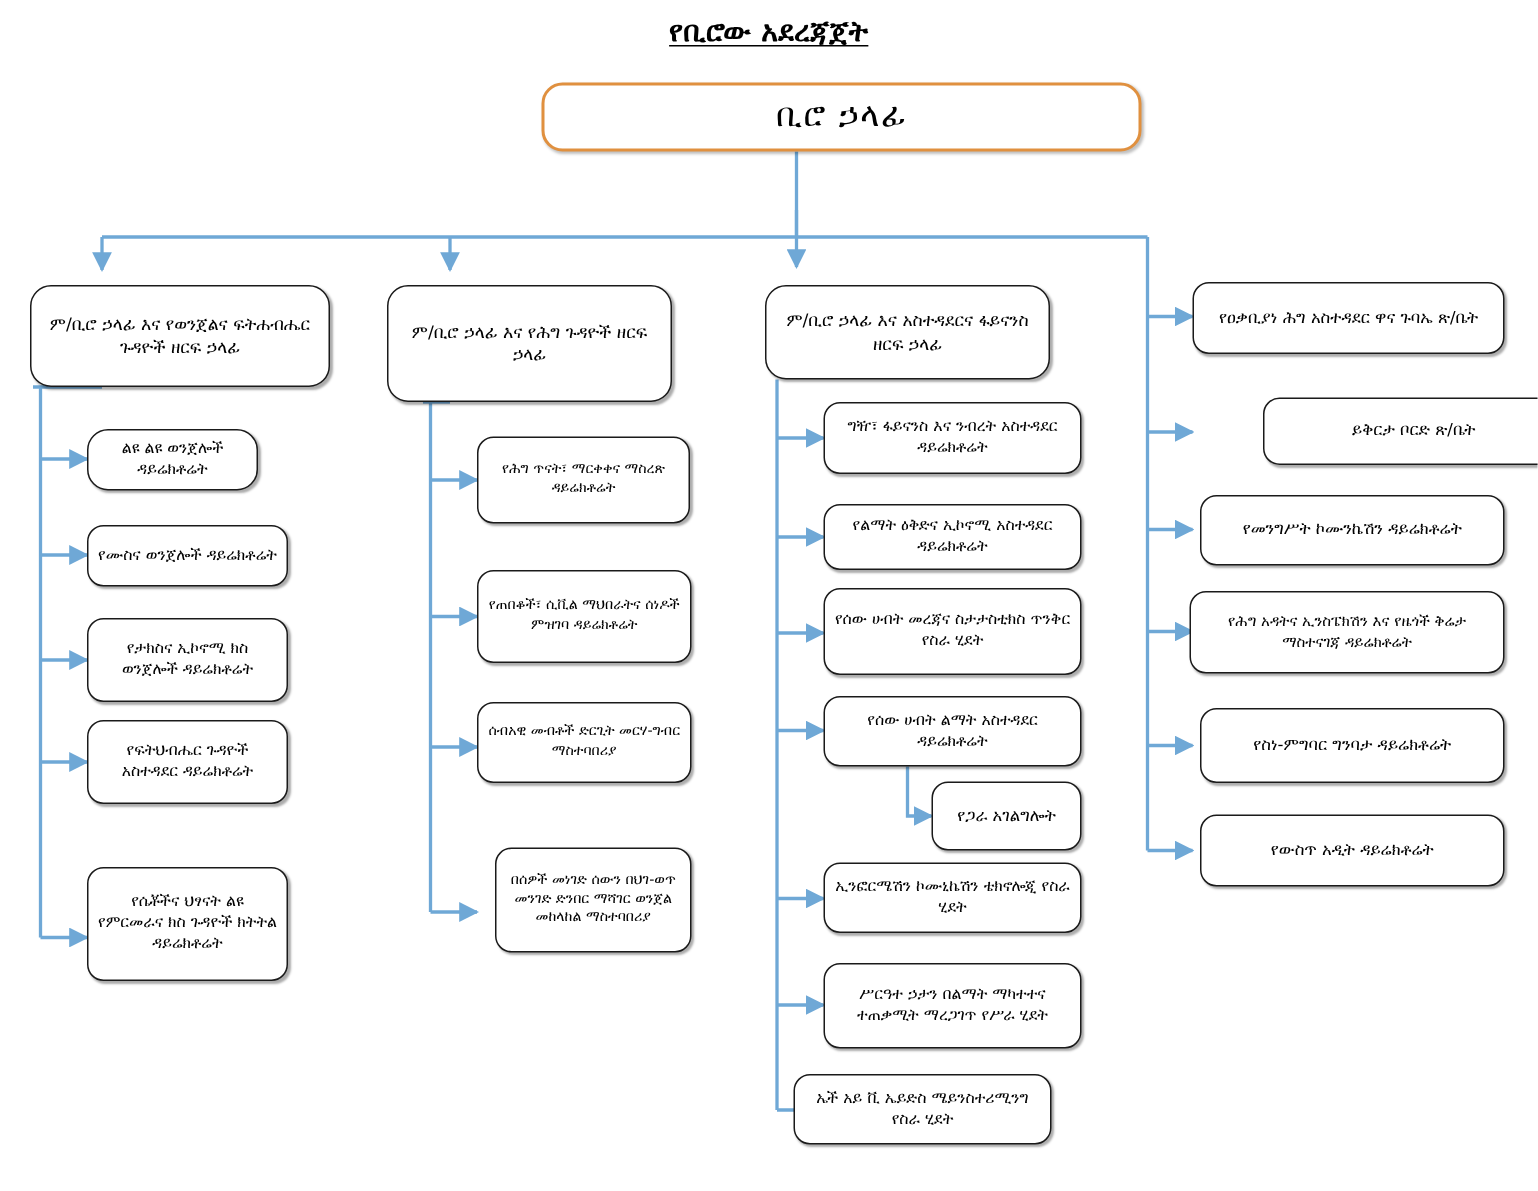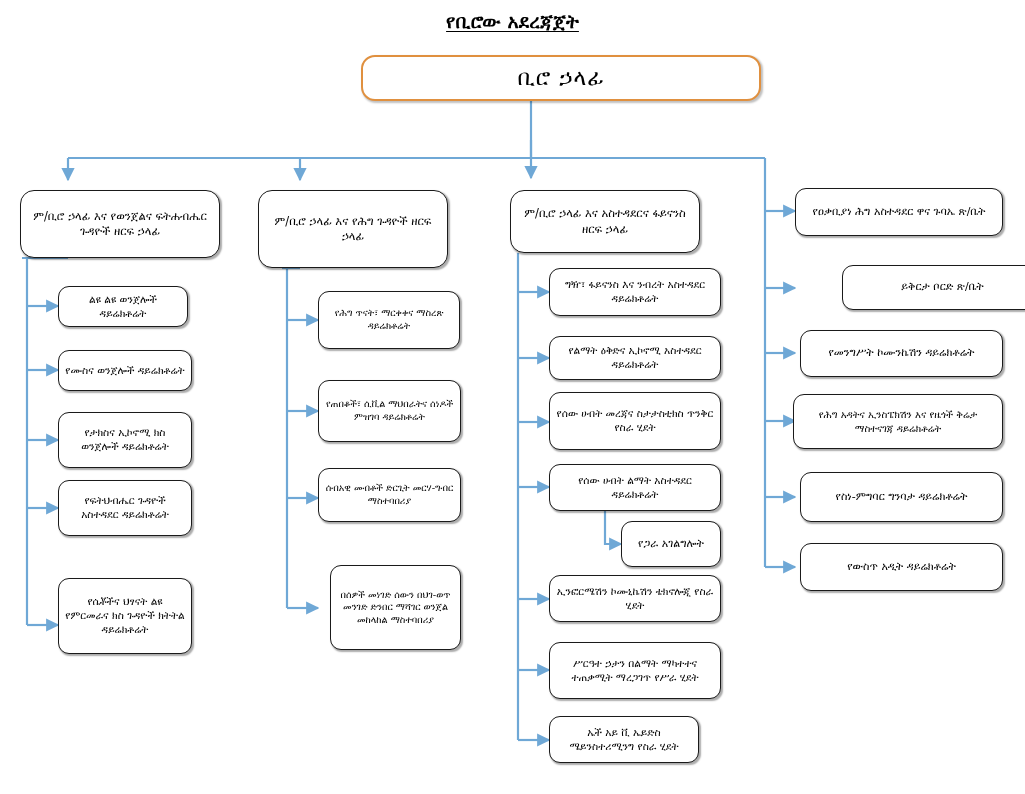--- a/index.html
+++ b/index.html
@@ -129,21 +129,21 @@
   </div>
 
   <div class="node level2" style="left:258px;top:190px;width:190px;height:78px;">
     <span>ም/ቢሮ ኃላፊ እና የሕግ ጉዳዮች ዘርፍ ኃላፊ</span>
   </div>
 
   <div class="node level2" style="left:510px;top:190px;width:190px;height:63px;">
     <span>ም/ቢሮ ኃላፊ እና አስተዳደርና ፋይናንስ ዘርፍ ኃላፊ</span>
   </div>
 
-  <div class="node leaf" style="left:58px;top:286px;width:130px;height:41px;">
+  <div class="node leaf" style="left:58px;top:286px;width:114px;height:41px;border-radius:14px;">
     <span>ልዩ ልዩ ወንጀሎች ዳይሬክቶሬት</span>
   </div>
   <div class="node leaf" style="left:58px;top:350px;width:134px;height:41px;">
     <span>የሙስና ወንጀሎች ዳይሬክቶሬት</span>
   </div>
   <div class="node leaf" style="left:58px;top:412px;width:134px;height:56px;">
     <span>የታክስና ኢኮኖሚ ክስ ወንጀሎች ዳይሬክቶሬት</span>
   </div>
   <div class="node leaf" style="left:58px;top:480px;width:134px;height:56px;">
     <span>የፍትህብሔር ጉዳዮች አስተዳደር ዳይሬክቶሬት</span>
@@ -154,21 +154,21 @@
 
   <div class="node leaf-sm" style="left:318px;top:291px;width:142px;height:58px;">
     <span>የሕግ ጥናት፣ ማርቀቀና ማስረጽ ዳይሬክቶሬት</span>
   </div>
   <div class="node leaf-sm" style="left:318px;top:380px;width:143px;height:62px;">
     <span>የጠበቆች፣ ሲቪል ማህበራትና ሰነዶች ምዝገባ ዳይሬክቶሬት</span>
   </div>
   <div class="node leaf-sm" style="left:318px;top:468px;width:143px;height:54px;">
     <span>ሰብአዊ መብቶች ድርጊት መርሃ-ግብር ማስተባበሪያ</span>
   </div>
-  <div class="node leaf-sm" style="left:330px;top:565px;width:131px;height:85px;">
+  <div class="node leaf-sm" style="left:330px;top:565px;width:131px;height:70px;">
     <span>በሰዎች መነገድ ሰውን በህገ-ወጥ መንገድ ድንበር ማሻገር ወንጀል መከላከል ማስተባበሪያ</span>
   </div>
 
   <div class="node leaf" style="left:549px;top:268px;width:172px;height:48px;">
     <span>ግዥ፣ ፋይናንስ እና ንብረት አስተዳደር ዳይሬክቶሬት</span>
   </div>
   <div class="node leaf" style="left:549px;top:336px;width:172px;height:44px;">
     <span>የልማት ዕቅድና ኢኮኖሚ አስተዳደር ዳይሬክቶሬት</span>
   </div>
   <div class="node leaf" style="left:549px;top:392px;width:172px;height:58px;">
@@ -179,21 +179,21 @@
   </div>
   <div class="node sub" style="left:621px;top:521px;width:100px;height:46px;">
     <span>የጋራ አገልግሎት</span>
   </div>
   <div class="node leaf" style="left:549px;top:575px;width:172px;height:47px;">
     <span>ኢንፎርሜሽን ኮሙኒኬሽን ቴክኖሎጂ የስራ ሂደት</span>
   </div>
   <div class="node leaf" style="left:549px;top:642px;width:172px;height:57px;">
     <span>ሥርዓተ ኃታን በልማት ማካተተና ተጠቃሚት ማረጋገጥ የሥራ ሂደት</span>
   </div>
-  <div class="node leaf" style="left:549px;top:716px;width:150px;height:47px;">
+  <div class="node leaf" style="left:529px;top:716px;width:172px;height:47px;">
     <span>ኤች አይ ቪ ኤይድስ ሜይንስተሪሚንግ የስራ ሂደት</span>
   </div>
 
   <div class="node right" style="left:795px;top:188px;width:208px;height:48px;">
     <span>የዐቃቢያነ ሕግ አስተዳደር ዋና ጉባኤ ጽ/ቤት</span>
   </div>
   <div class="node right" style="left:802px;top:265px;width:201px;height:45px;margin-left:40px;">
     <span>ይቅርታ ቦርድ ጽ/ቤት</span>
   </div>
   <div class="node right" style="left:800px;top:330px;width:203px;height:47px;">

